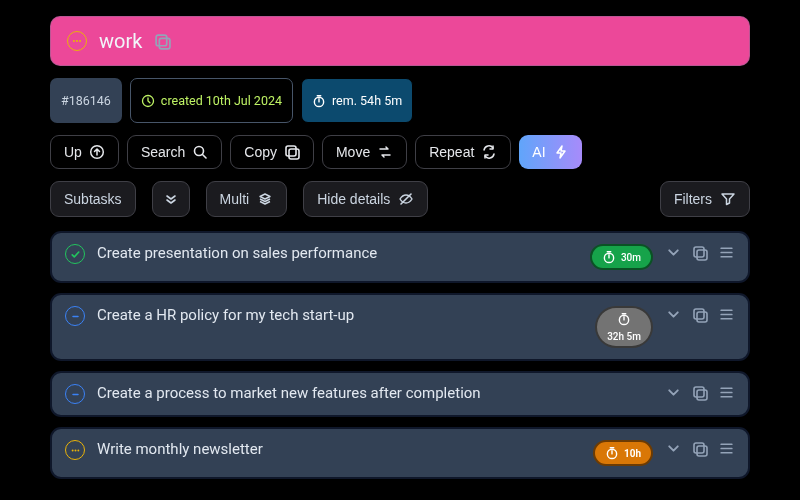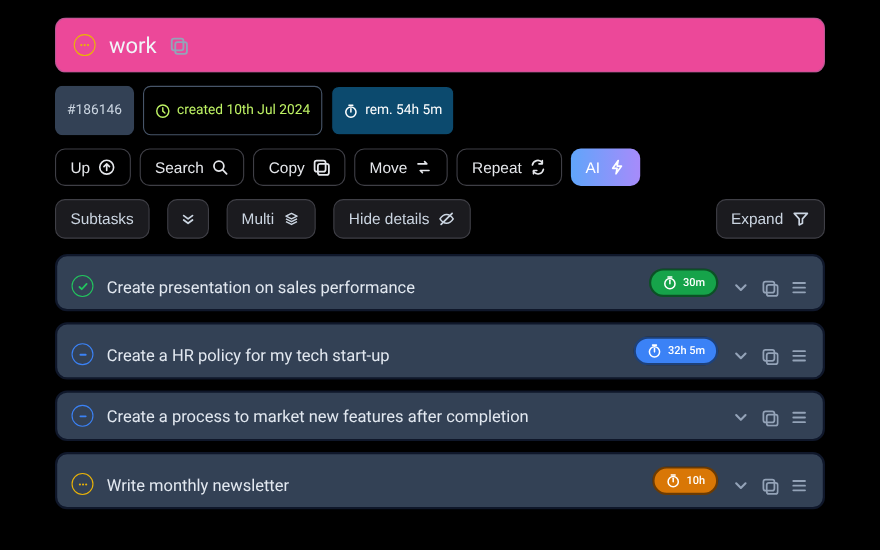--- a/index.html
+++ b/index.html
@@ -51,33 +51,33 @@
     padding: 9px 13px; border-radius: 9px;
     background: #1b1b1f; border: 1px solid #3f3f46;
     color: #cbd5e1; font-size: 14px; cursor: pointer;
   }
   .spacer { flex: 1; }
   .task {
     background: #334155;
     border: 2px solid #0f172a;
     border-radius: 11px;
     padding: 11px 13px;
-    display: flex; align-items: flex-end; gap: 12px;
+    display: flex; align-items: flex-start; gap: 12px;
     margin-bottom: 10px;
   }
   .task-title { flex: 1; font-size: 15px; color: #e2e8f0; }
   .pill {
     display: inline-flex; align-items: center; gap: 5px;
     padding: 4px 10px; border-radius: 999px;
     font-size: 10px; font-weight: 500; color: #fff;
     border: 2px solid rgba(0,0,0,0.5);
   }
   .pill-green { background: #16a34a; }
-  .pill-blue  { background: #3b82f6; }
-  .pill-amber { background: #d97706; }
+  .pill-blue  { background: #737373; flex-direction: column; }
+  .pill-amber { background: #d97706; font-weight: bold; }
   .task-actions { display: flex; gap: 10px; align-items: center; color: #94a3b8; }
   .task-actions > * { cursor: pointer; }
   .ico { display: inline-flex; }
   svg { display: block; }
   .status-circle {
     width: 20px; height: 20px; border-radius: 50%;
     border: 1.8px solid; display: inline-flex;
     align-items: center; justify-content: center; flex-shrink: 0;
   }
   .sc-yellow { border-color: #eab308; color: #eab308; }
@@ -270,21 +270,21 @@
   <button class="btn-sub">
       <span>Hide details</span>
       <span class="ico">
         <svg width="16" height="16" viewBox="0 0 16 16">
           <use href="#i-eyeoff"></use>
         </svg>
       </span>
     </button>
   <div class="spacer"></div>
   <button class="btn-sub">
-      <span>Expand</span>
+      <span>Filters</span>
       <span class="ico">
         <svg width="16" height="16" viewBox="0 0 16 16">
           <use href="#i-filter"></use>
         </svg>
       </span>
     </button>
 </div>
 
 <div id="task-list">
     <div class="task">

